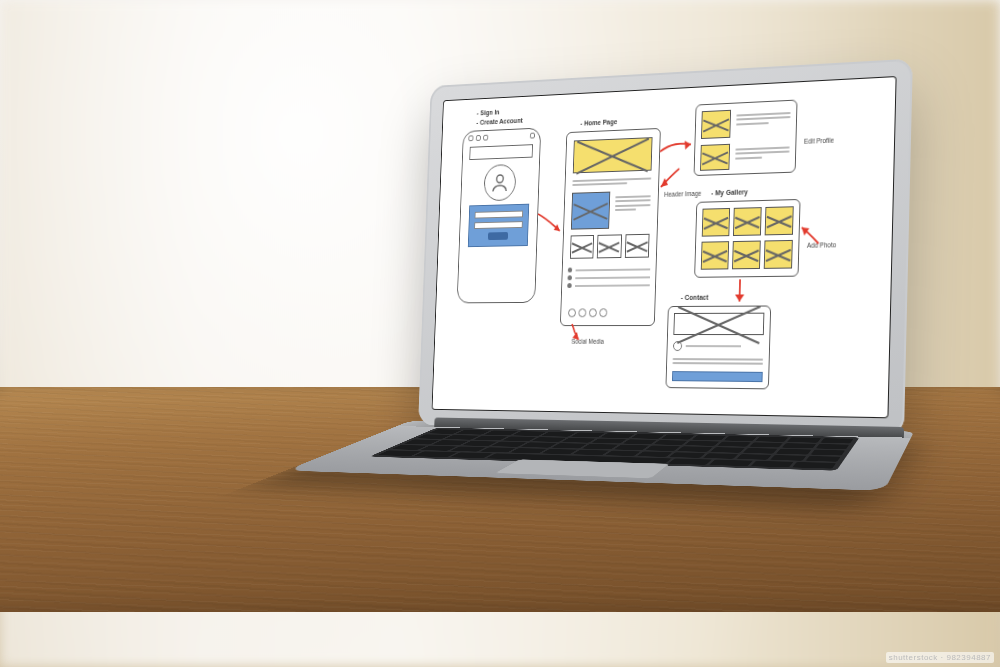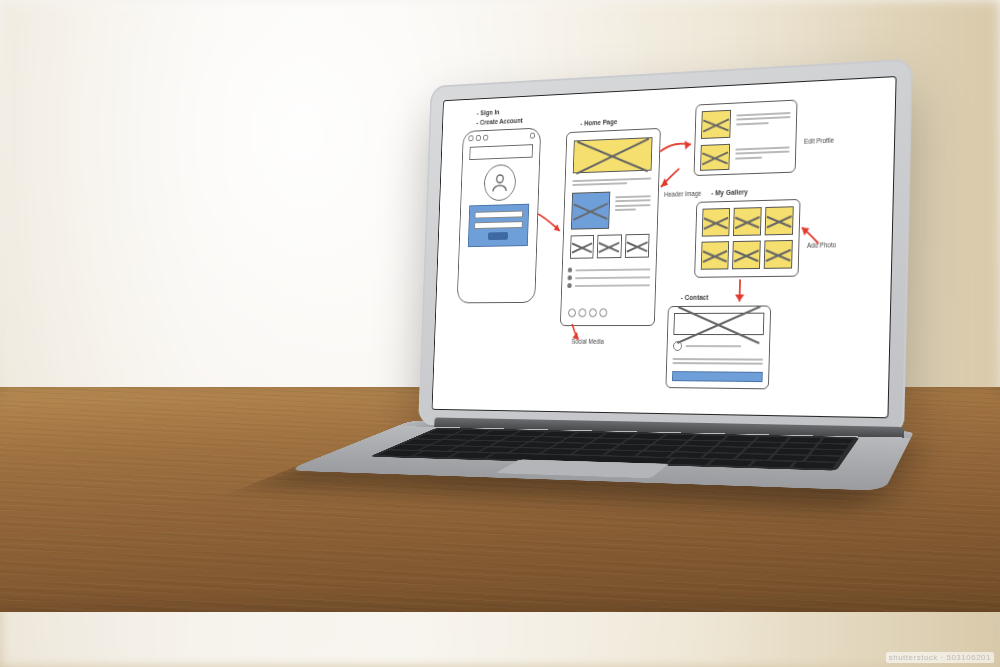--- a/index.html
+++ b/index.html
@@ -364,13 +364,13 @@
           <div class="key"></div>
           <div class="key"></div>
           <div class="key"></div>
           <div class="key"></div>
         </div>
     </div>
     <div class="trackpad"></div>
   </div>
 </div>
 
-<div class="watermark">shutterstock · 503106201</div>
+<div class="watermark">shutterstock · 982394887</div>
 
 </body></html>

